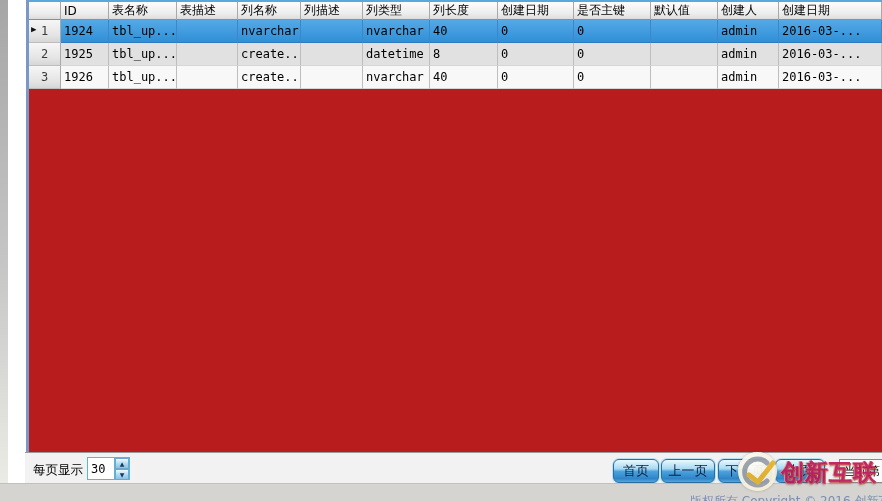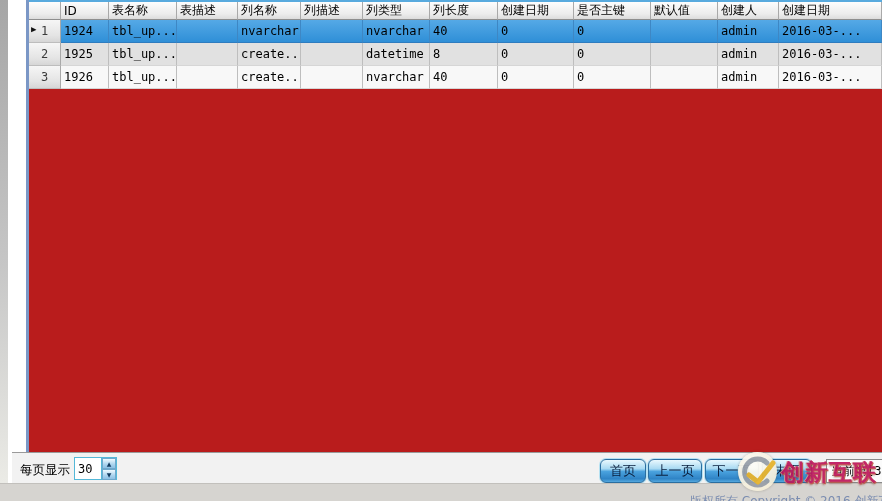--- a/index.html
+++ b/index.html
@@ -28,21 +28,21 @@
     font-family:"DejaVu Sans Mono","DejaVu Sans",sans-serif;
     border-right:1px solid #bebebe; border-bottom:1px solid #d6d6d6; }
   tr.r2 td.cell { background:#e1e1e1; }
   tr.r3 td.cell { background:#f8f8f8; }
   tr.sel td.cell { background:linear-gradient(180deg,#5cadе8 0%,#4aa2e4 10%,#2f8fd7 100%);
     background:linear-gradient(180deg,#55a9e6 0%,#2f8fd7 100%);
     color:#000; border-right-color:#3e87c4; border-bottom-color:#2e7cbf; }
   .arrow-ico { position:absolute; left:2px; top:4px; font-size:9px; color:#111; }
 
   
-  .pagebar { position:absolute; left:12px; right:0; top:452px; height:31px;
+  .pagebar { position:absolute; left:25px; right:0; top:452px; height:31px;
     background:#f2f2f2; border-top:1px solid #9a9a9a; }
   .ps-label { position:absolute; left:8px; top:9px; font-size:12.5px; }
   .spinner { position:absolute; left:62px; top:4px; width:43px; height:23px;
     border:1px solid #54b8d8; background:#0f766e; display:flex; }
   .spinner input { width:26px; height:100%; border:none; outline:none; font-size:12px;
     font-family:"DejaVu Sans Mono","DejaVu Sans",sans-serif; padding-left:3px; background:#fff; }
   .spin-btns { display:flex; flex-direction:column; width:15px; border-left:1px solid #54b8d8; }
   .spin-btn { flex:1; font-size:6px; line-height:9px; text-align:center; color:#123a5e; cursor:pointer;
     background:linear-gradient(180deg,#eef9fe 0%,#abd4ee 60%,#8cc0e4 100%);
     border:1px solid #6fa8cc; }

